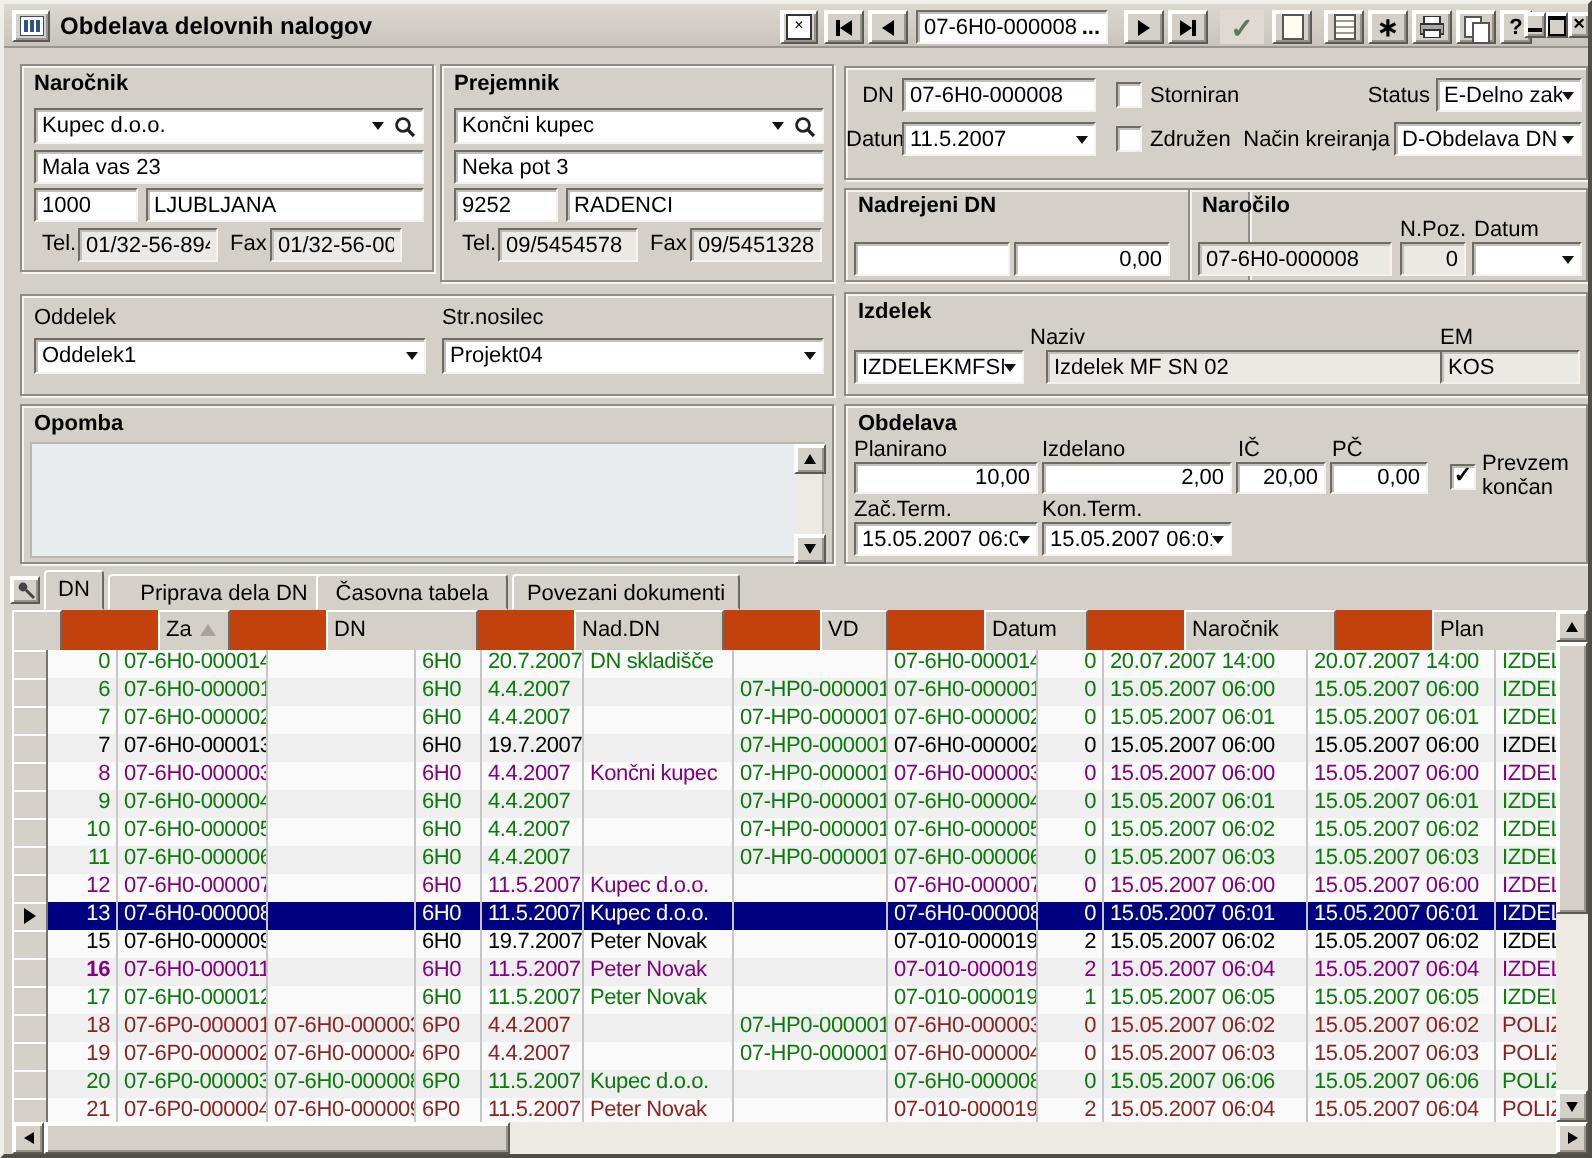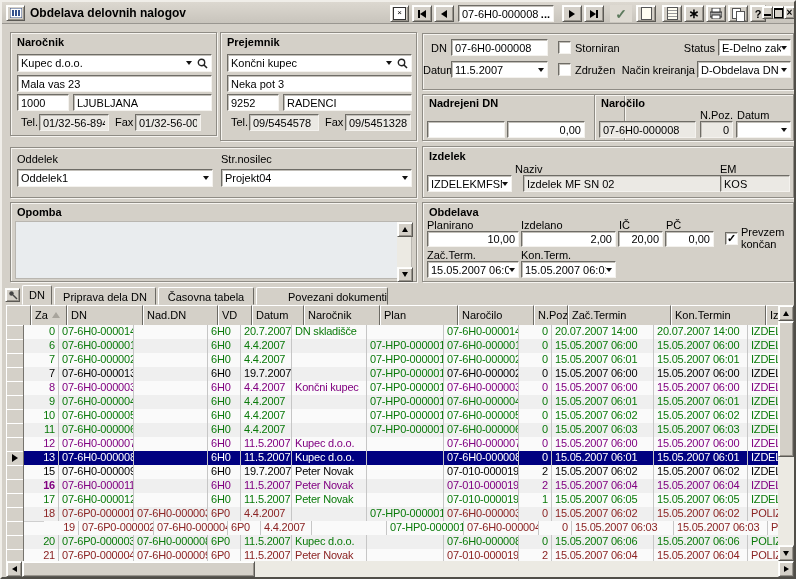--- a/index.html
+++ b/index.html
@@ -38,21 +38,21 @@
   .dup i:first-child{left:0;top:0;}.dup i:last-child{left:4px;top:3px;}
   .star{font-size:13px;font-weight:bold;line-height:10px;}
   .minbar{width:7px;height:2px;background:#000;align-self:flex-end;margin-bottom:2px;}
   .maxbox{width:8px;height:7px;border:1px solid #000;border-top:2px solid #000;}
   .xglyph{font-size:10px;font-weight:bold;line-height:10px;}
   
   .tab{background:#d4d0c8;border:1px solid;border-color:#fff #6b6963 #d4d0c8 #fff;border-radius:2px 2px 0 0;
     text-align:center;padding-top:3px;white-space:nowrap;overflow:hidden;}
   .tab.active{font-weight:normal;z-index:3;}
   
-  .grid-header{display:flex;background:#c2410c;}
+  .grid-header{display:flex;background:#c2410c;gap:48px;}
   .gh{height:20px;background:#d4d0c8;border:1px solid;border-color:#fff #6b6963 #6b6963 #fff;
     padding:3px 3px 0 3px;white-space:nowrap;overflow:hidden;flex:none;display:flex;align-items:flex-start;gap:4px;}
   .sortup{width:0;height:0;border-left:4px solid transparent;border-right:4px solid transparent;border-bottom:6px solid #a8a49c;margin-top:3px;}
   .grid-body{overflow:hidden;background:#fafafa;}
   .grow{display:flex;height:14px;}
   .grow.alt .gc{background:#efefef;}
   .gsel{height:14px;background:#d4d0c8;border-right:1px solid #76736d;border-bottom:1px solid #8f8c85;
     box-shadow:inset 1px 1px 0 #fff;flex:none;display:flex;align-items:center;justify-content:center;}
   .rowarrow{width:0;height:0;border-top:4px solid transparent;border-bottom:4px solid transparent;border-left:6px solid #000;}
   .gc{height:14px;background:#fafafa;border-right:1px solid #c6c6c6;border-bottom:1px solid #cfcfcf;
@@ -330,23 +330,23 @@
     </div>
   </div>
 
   <div class="p btn3d" style="left:3px;top:286px;width:15px;height:14px;">
     <svg width="10" height="10">
         <circle cx="3.5" cy="3.5" r="2.2" fill="#444"></circle>
         <line x1="5" y1="5" x2="9" y2="9" stroke="#444" stroke-width="1.5"></line>
       </svg>
   </div>
   <div class="p tab active" style="left:20px;top:283px;width:30px;height:20px;">DN</div>
-  <div class="p tab" style="left:52px;top:285px;width:102px;height:18px;">Priprava dela DN</div>
+  <div class="p tab" style="left:52px;top:285px;width:116px;height:18px;">Priprava dela DN</div>
   <div class="p tab" style="left:156px;top:285px;width:96px;height:18px;">Časovna tabela</div>
-  <div class="p tab" style="left:254px;top:285px;width:132px;height:18px;text-align:right;">Povezani dokumenti</div>
+  <div class="p tab" style="left:254px;top:285px;width:114px;height:18px;">Povezani dokumenti</div>
 
   <div class="p grid-header" style="left:4px;top:303px;width:772px;height:20px;">
       <div class="gh" style="width: 17px;">
         <span></span>
       </div>
       <div class="gh" style="width: 28px;">
         <span>Za</span>
         <span class="sortup"></span>
       </div>
       <div class="gh" style="width: 68px;">
@@ -591,21 +591,21 @@
         <div class="gc" style="width: 68px; color: rgb(139, 35, 35);"></div>
         <div class="gc" style="width: 70px; color: rgb(10, 122, 10);">07-HP0-000001</div>
         <div class="gc" style="width: 68px; color: rgb(139, 35, 35);">07-6H0-000003</div>
         <div class="gc num" style="width: 26px; color: rgb(139, 35, 35);">0</div>
         <div class="gc" style="width: 95px; color: rgb(139, 35, 35);">15.05.2007 06:02</div>
         <div class="gc" style="width: 87px; color: rgb(139, 35, 35);">15.05.2007 06:02</div>
         <div class="gc" style="width: 78px; color: rgb(139, 35, 35);">POLIZDELEKMF01</div>
       </div>
       <div class="grow">
         <div class="gsel" style="width: 17px;"></div>
-        <div class="gc num" style="width: 28px; color: rgb(139, 35, 35); margin-left: 20px;">19</div>
+        <div class="gc num" style="width: 28px; color: rgb(139, 35, 35);">19</div>
         <div class="gc" style="width: 68px; color: rgb(139, 35, 35);">07-6P0-000002</div>
         <div class="gc" style="width: 67px; color: rgb(139, 35, 35);">07-6H0-000004</div>
         <div class="gc" style="width: 26px; color: rgb(139, 35, 35);">6P0</div>
         <div class="gc" style="width: 44px; color: rgb(139, 35, 35);">4.4.2007</div>
         <div class="gc" style="width: 68px; color: rgb(139, 35, 35);"></div>
         <div class="gc" style="width: 70px; color: rgb(10, 122, 10);">07-HP0-000001</div>
         <div class="gc" style="width: 68px; color: rgb(139, 35, 35);">07-6H0-000004</div>
         <div class="gc num" style="width: 26px; color: rgb(139, 35, 35);">0</div>
         <div class="gc" style="width: 95px; color: rgb(139, 35, 35);">15.05.2007 06:03</div>
         <div class="gc" style="width: 87px; color: rgb(139, 35, 35);">15.05.2007 06:03</div>

